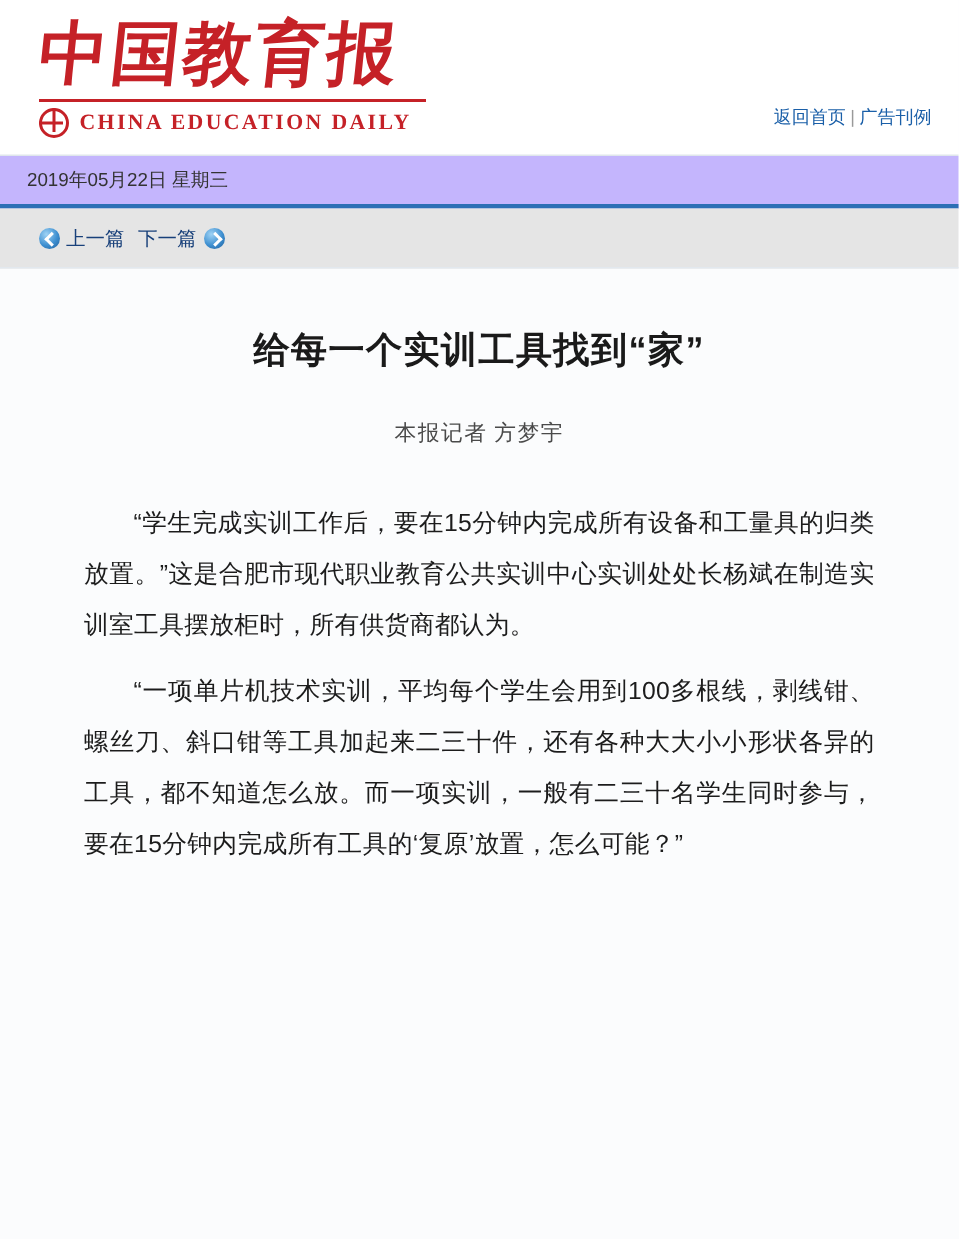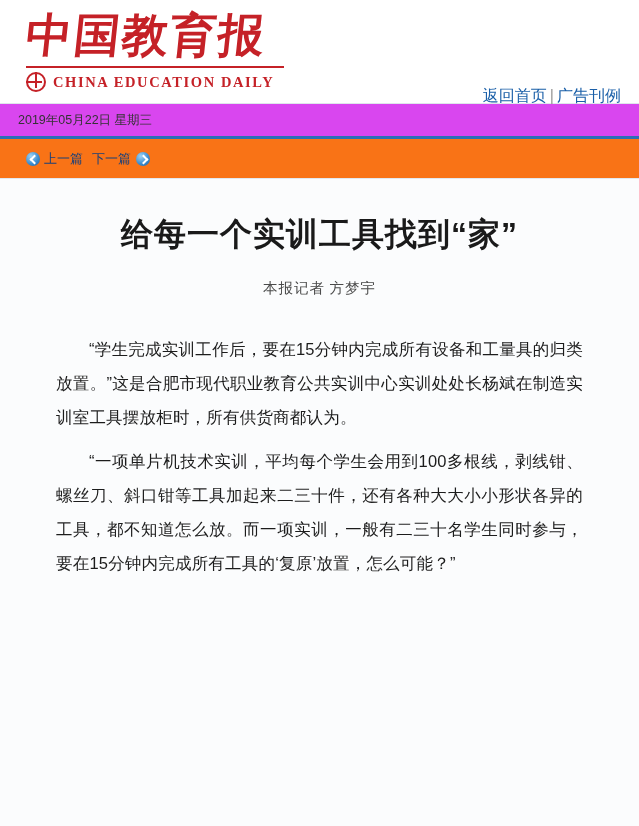--- a/index.html
+++ b/index.html
@@ -88,53 +88,53 @@
     font-family: "Liberation Serif", serif;
     font-size: 14.5px;
     font-weight: bold;
     color: #c52127;
     letter-spacing: 1.6px;
     white-space: nowrap;
   }
   .top-links {
     position: absolute;
     right: 18px;
-    top: 86px;
-    font-size: 16px;
+    top: 70px;
+    font-size: 12px;
     color: #1a5fa8;
     white-space: nowrap;
   }
   .top-links a {
     color: #1a5fa8;
     text-decoration: none;
   }
   .top-links .sep {
     color: #999;
     margin: 0 3px;
   }
 
   
   .datebar {
     height: 35px;
-    background: #d946ef;
+    background: #c4b5fd;
     border-bottom: 3px solid #2c6fb5;
     display: flex;
     align-items: center;
     padding-left: 18px;
     box-sizing: border-box;
   }
   .datebar .date {
     font-size: 12.5px;
     color: #333333;
   }
 
   
   .navbar {
     height: 40px;
-    background: #f97316;
+    background: #e5e5e5;
     border-bottom: 1px solid #e2e8ee;
     display: flex;
     align-items: center;
     padding-left: 26px;
     box-sizing: border-box;
   }
   .nav-ico {
     width: 14px;
     height: 14px;
     border-radius: 50%;
@@ -166,21 +166,21 @@
   }
 
   
   .article {
     padding: 38px 56px 10px 56px;
     box-sizing: border-box;
   }
   .headline {
     text-align: center;
     font-family: "Liberation Sans", sans-serif;
-    font-size: 32px;
+    font-size: 24px;
     font-weight: bold;
     color: #1a1a1a;
     letter-spacing: 1px;
     line-height: 34px;
     margin: 0 0 28px 0;
   }
   .byline {
     text-align: center;
     font-size: 14.5px;
     color: #4a4a4a;

